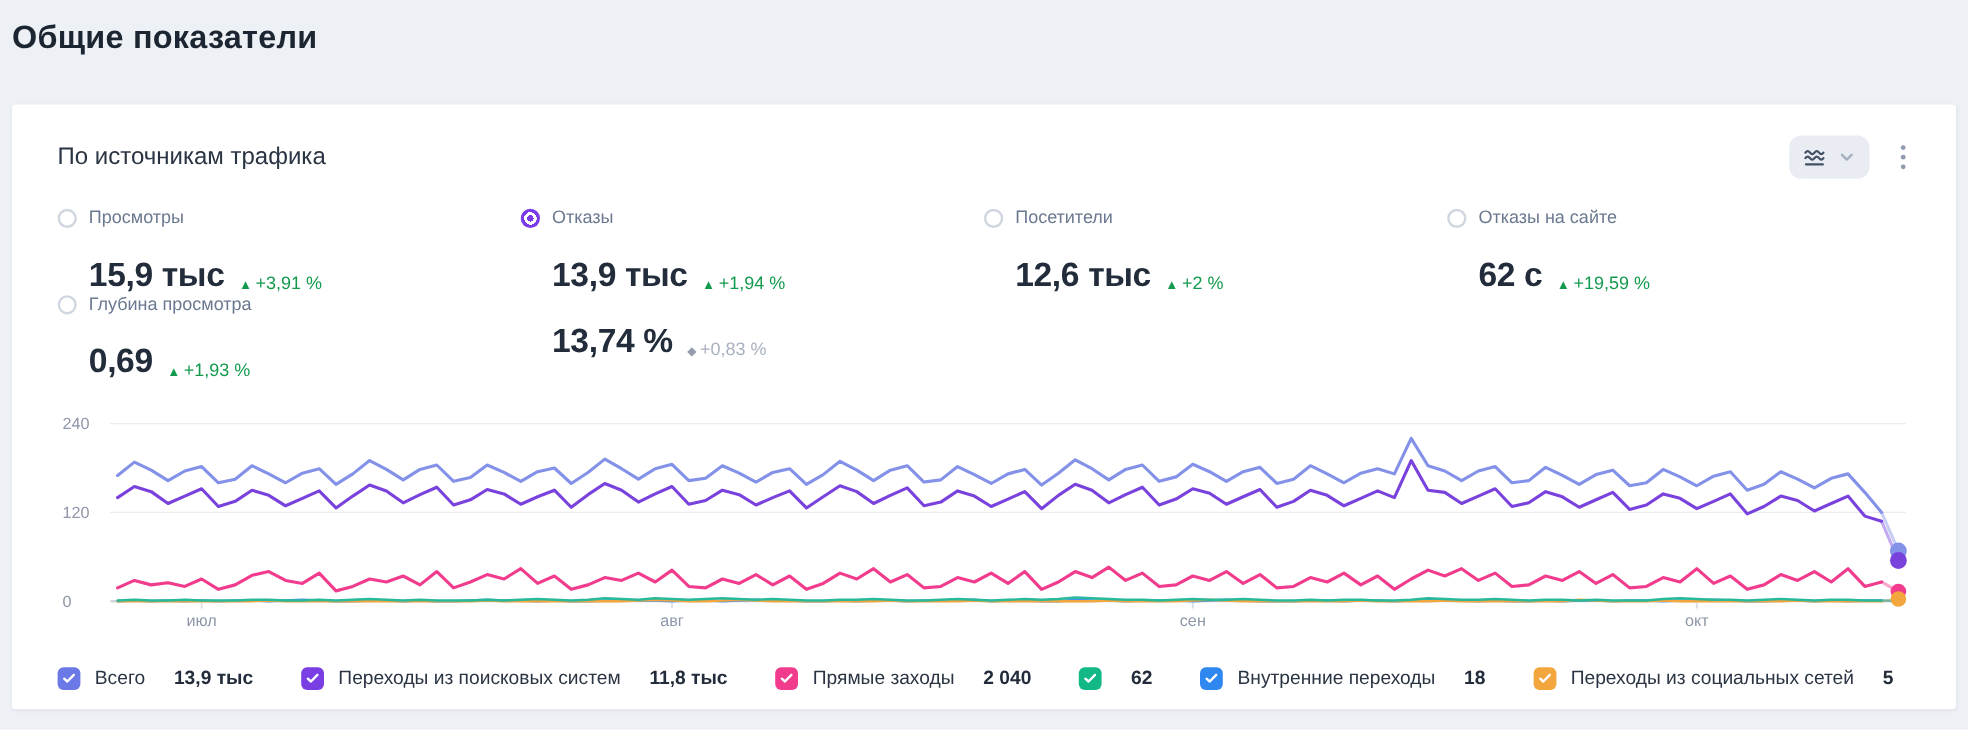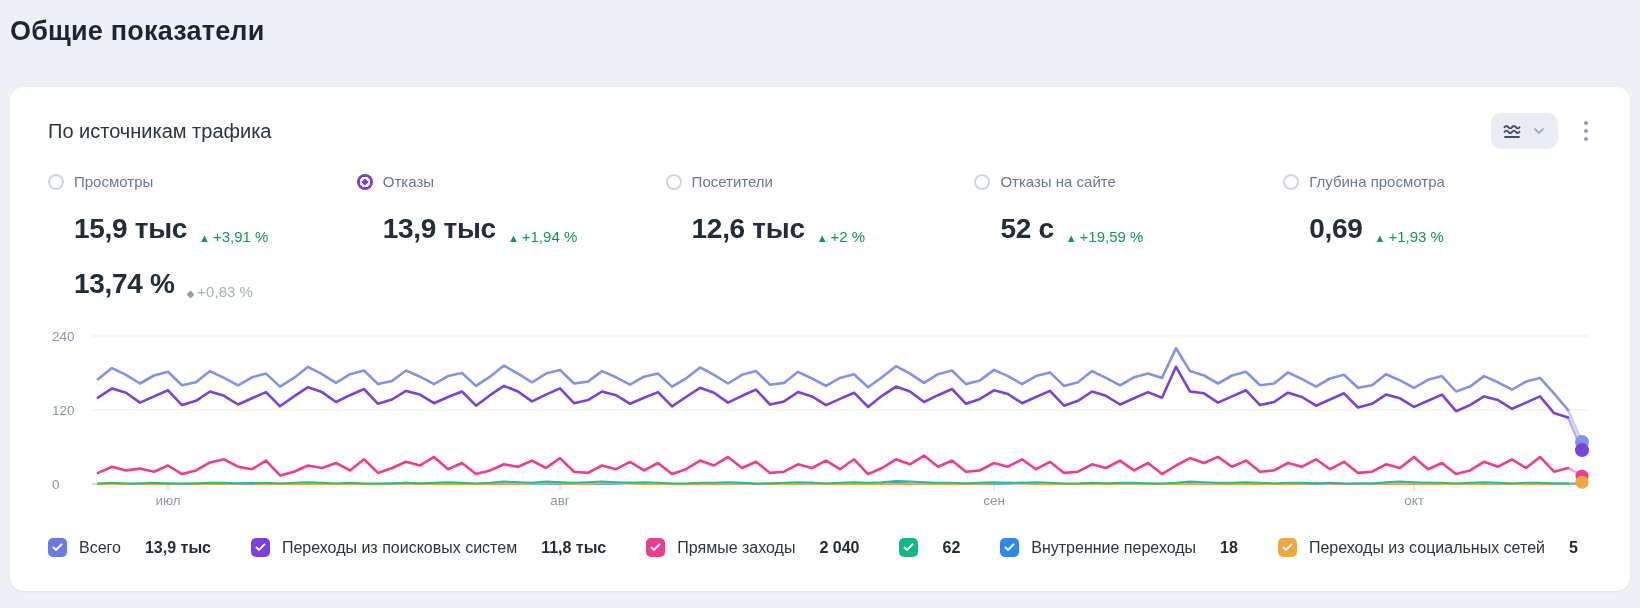--- a/index.html
+++ b/index.html
@@ -9,39 +9,39 @@
     background:#edf0f5;
     font-family:"Liberation Sans", sans-serif;
     color:#27313f;
   }
   .page-title {
     margin:16px 0 0 10px;
     font-size:27px; font-weight:700; color:#1c2532; letter-spacing:.2px;
   }
   .card {
     margin:40px 10px 0; height:504px;
-    background:#fff; border-radius:14px;
+    background:#fff; border-radius:3px;
     padding:26px 38px;
     box-shadow:0 1px 3px rgba(30,40,60,.06);
   }
   .card-head { display:flex; justify-content:space-between; align-items:center; }
   .card-title { margin:0; font-size:20px; font-weight:500; color:#2a3443; }
   .controls { display:flex; align-items:center; gap:22px; }
   .type-btn {
     display:flex; align-items:center; gap:9px;
     background:#e9edf3; border:none; border-radius:10px;
     padding:8px 11px; cursor:pointer;
   }
   .kebab {
     display:flex; flex-direction:column; gap:4px;
     background:none; border:none; padding:6px 4px; cursor:pointer;
   }
   .kebab i { width:4px; height:4px; border-radius:50%; background:#8f9aad; display:block; }
 
-  .metrics { display:grid; grid-template-columns:repeat(5,1fr); margin-top:24px; }
+  .metrics { display:grid; grid-template-columns:repeat(4,1fr); margin-top:24px; }
   .m-head { display:flex; align-items:center; gap:10px; }
   .radio {
     width:16px; height:16px; border-radius:50%;
     border:2px solid #cfd6e0; background:#fff; cursor:pointer; flex:none;
   }
   .radio.sel {
     border:none;
     background:radial-gradient(circle, #7b3ce8 0 2.6px, #ffffff 2.6px 5.2px, #7b3ce8 5.2px);
   }
   .m-label { font-size:15px; color:#6b7990; }
@@ -122,21 +122,21 @@
           <span class="m-val">12,6 тыс</span>
           <span class="m-delta up"><span class="sym">▲</span><span>+2 %</span></span>
         </div>
       </div>
       <div class="metric">
         <div class="m-head">
           <span class="radio"></span>
           <span class="m-label">Отказы на сайте</span>
         </div>
         <div class="m-row">
-          <span class="m-val">52 с</span>
+          <span class="m-val">62 с</span>
           <span class="m-delta up"><span class="sym">▲</span><span>+19,59 %</span></span>
         </div>
       </div>
       <div class="metric">
         <div class="m-head">
           <span class="radio"></span>
           <span class="m-label">Глубина просмотра</span>
         </div>
         <div class="m-row">
           <span class="m-val">0,69</span>

